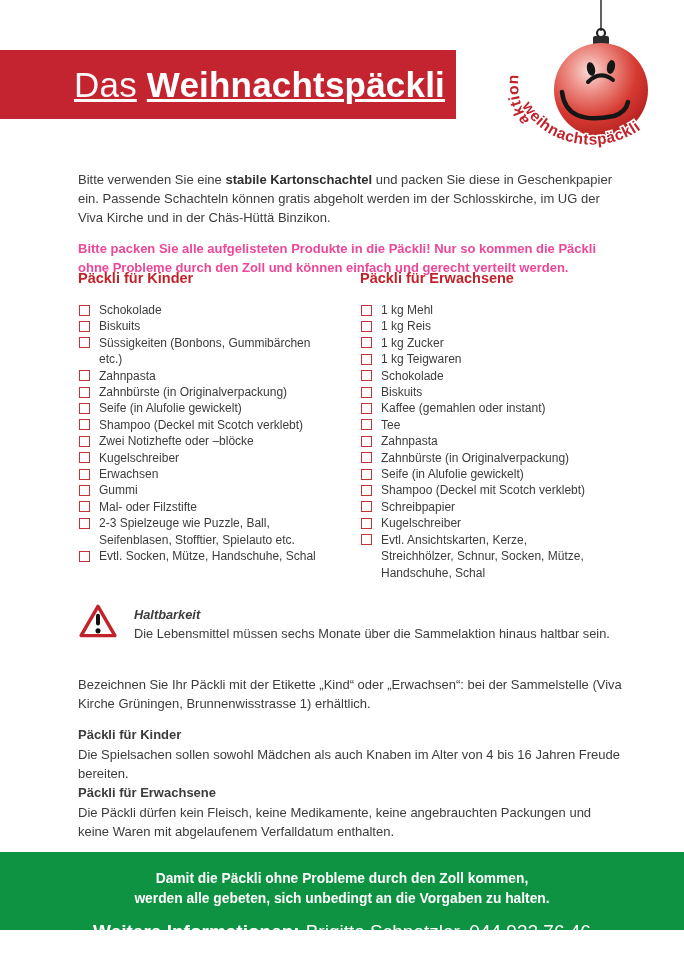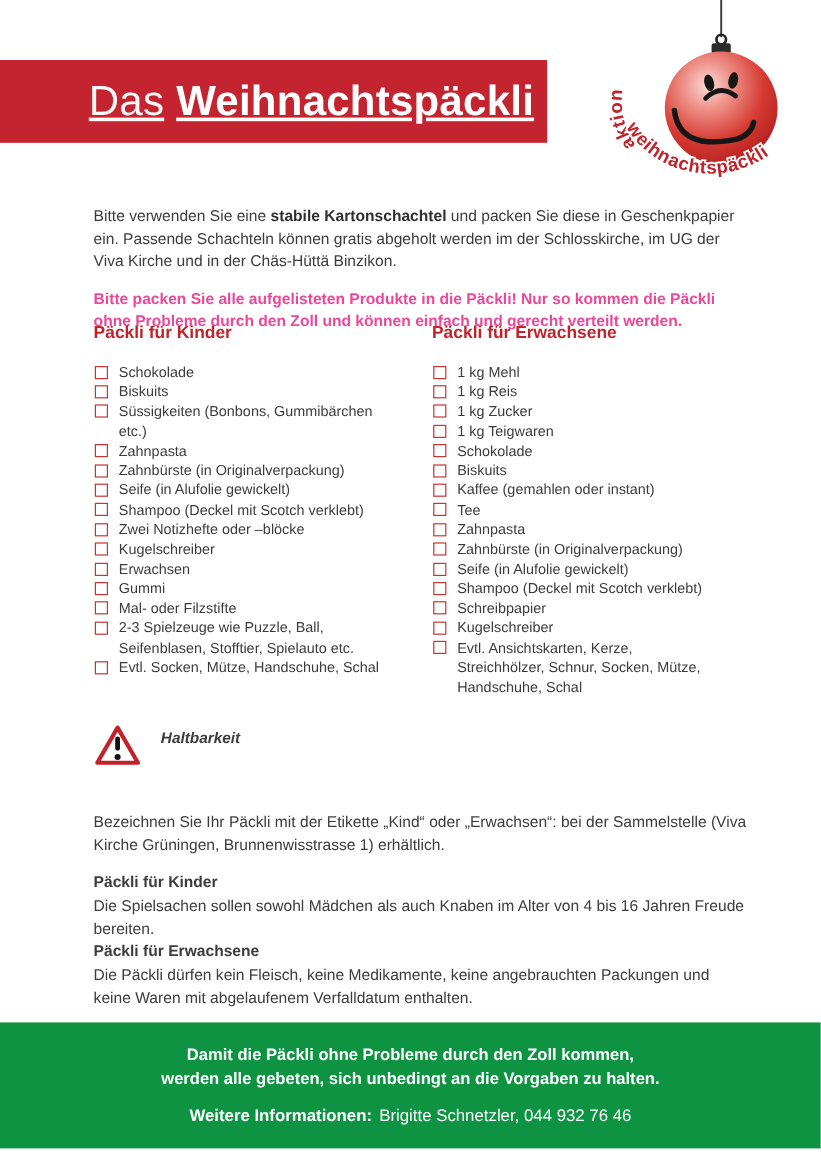--- a/index.html
+++ b/index.html
@@ -50,25 +50,25 @@
   .durability .txt b { display:block; margin-bottom:1px;font-style:italic; }
 
   .note { top:662px; }
 
   .sect-kinder { top:712px; }
   .sect-erw   { top:770px; }
   .sect-title { font-weight:bold; display:block; margin-bottom:1px; }
 
   
   .footer {
-    position:absolute; left:0; top:852px; width:684px; height:105px;
+    position:absolute; left:0; top:852px; width:684px; height:78px;
     background:#0e9343; color:#ffffff; text-align:center; padding-top:17px;
   }
   .footer .fl { font-size:13.8px; font-weight:bold; line-height:20px; }
-  .footer .info { margin-top:12px; font-size:14px; }
+  .footer .info { margin-top:12px; font-size:19px; }
   .footer .info .lbl { font-weight:bold; margin-right:6px; }
 </style>
 </head>
 <body>
 
 <svg class="logo" viewBox="0 0 180 152">
   <defs>
     <radialGradient id="ballGrad" cx="0.38" cy="0.3" r="0.9">
       <stop offset="0" stop-color="#f9ddd9"></stop>
       <stop offset="0.22" stop-color="#ef968e"></stop>
@@ -238,20 +238,21 @@
 </div>
 
 <div class="durability">
   <svg class="tri" viewBox="0 0 52 48">
     <path d="M26 5 L48 43 L4 43 Z" fill="#ffffff" stroke="#c2232b" stroke-width="4.5" stroke-linejoin="round"></path>
     <rect x="23.4" y="14.5" width="5.2" height="15.5" rx="2.6" fill="#111"></rect>
     <circle cx="26" cy="36.8" r="3.3" fill="#111"></circle>
   </svg>
   <div class="txt">
     <b>Haltbarkeit</b>
+    <span>Die Lebensmittel müssen sechs Monate über die Sammelaktion hinaus haltbar sein.</span>
   </div>
 </div>
 
 <p class="para note">Bezeichnen Sie Ihr Päckli mit der Etikette „Kind“ oder „Erwachsen“: bei der Sammelstelle (Viva Kirche Grüningen, Brunnenwisstrasse 1) erhältlich.</p>
 
 <p class="para sect-kinder">
   <span class="sect-title">Päckli für Kinder</span>
   <span>Die Spielsachen sollen sowohl Mädchen als auch Knaben im Alter von 4 bis 16 Jahren Freude bereiten.</span>
 </p>
 <p class="para sect-erw">

